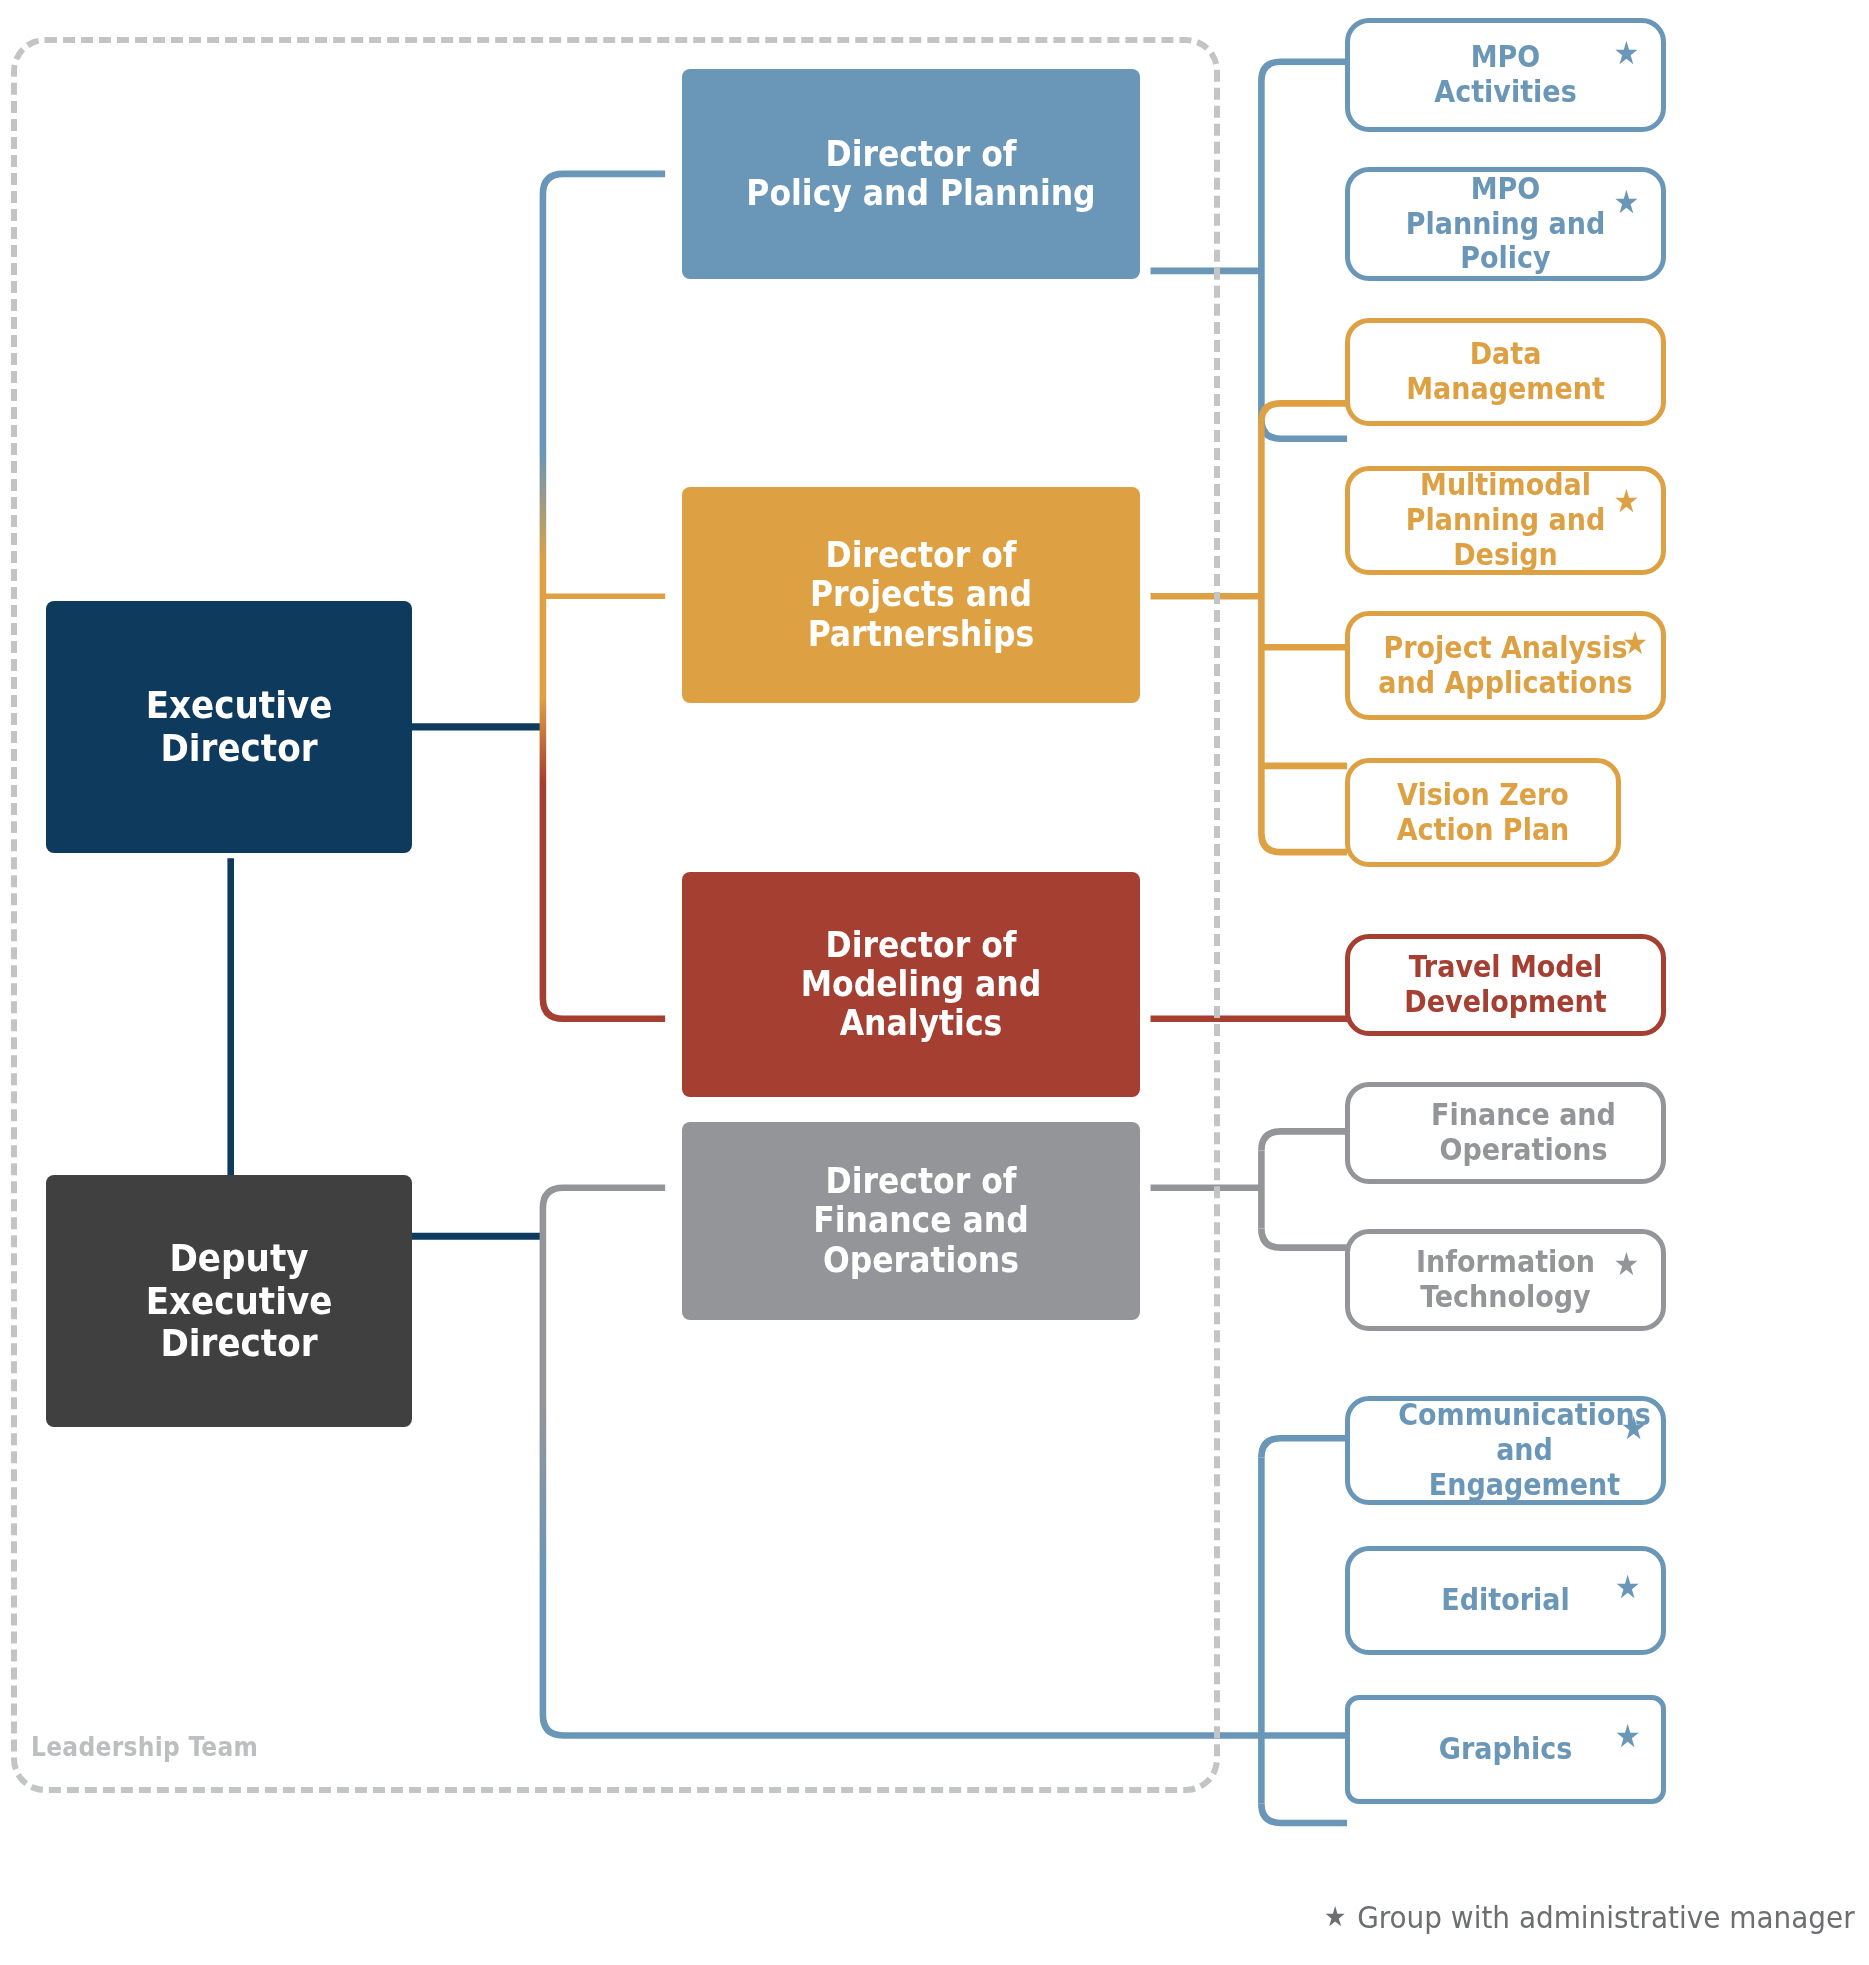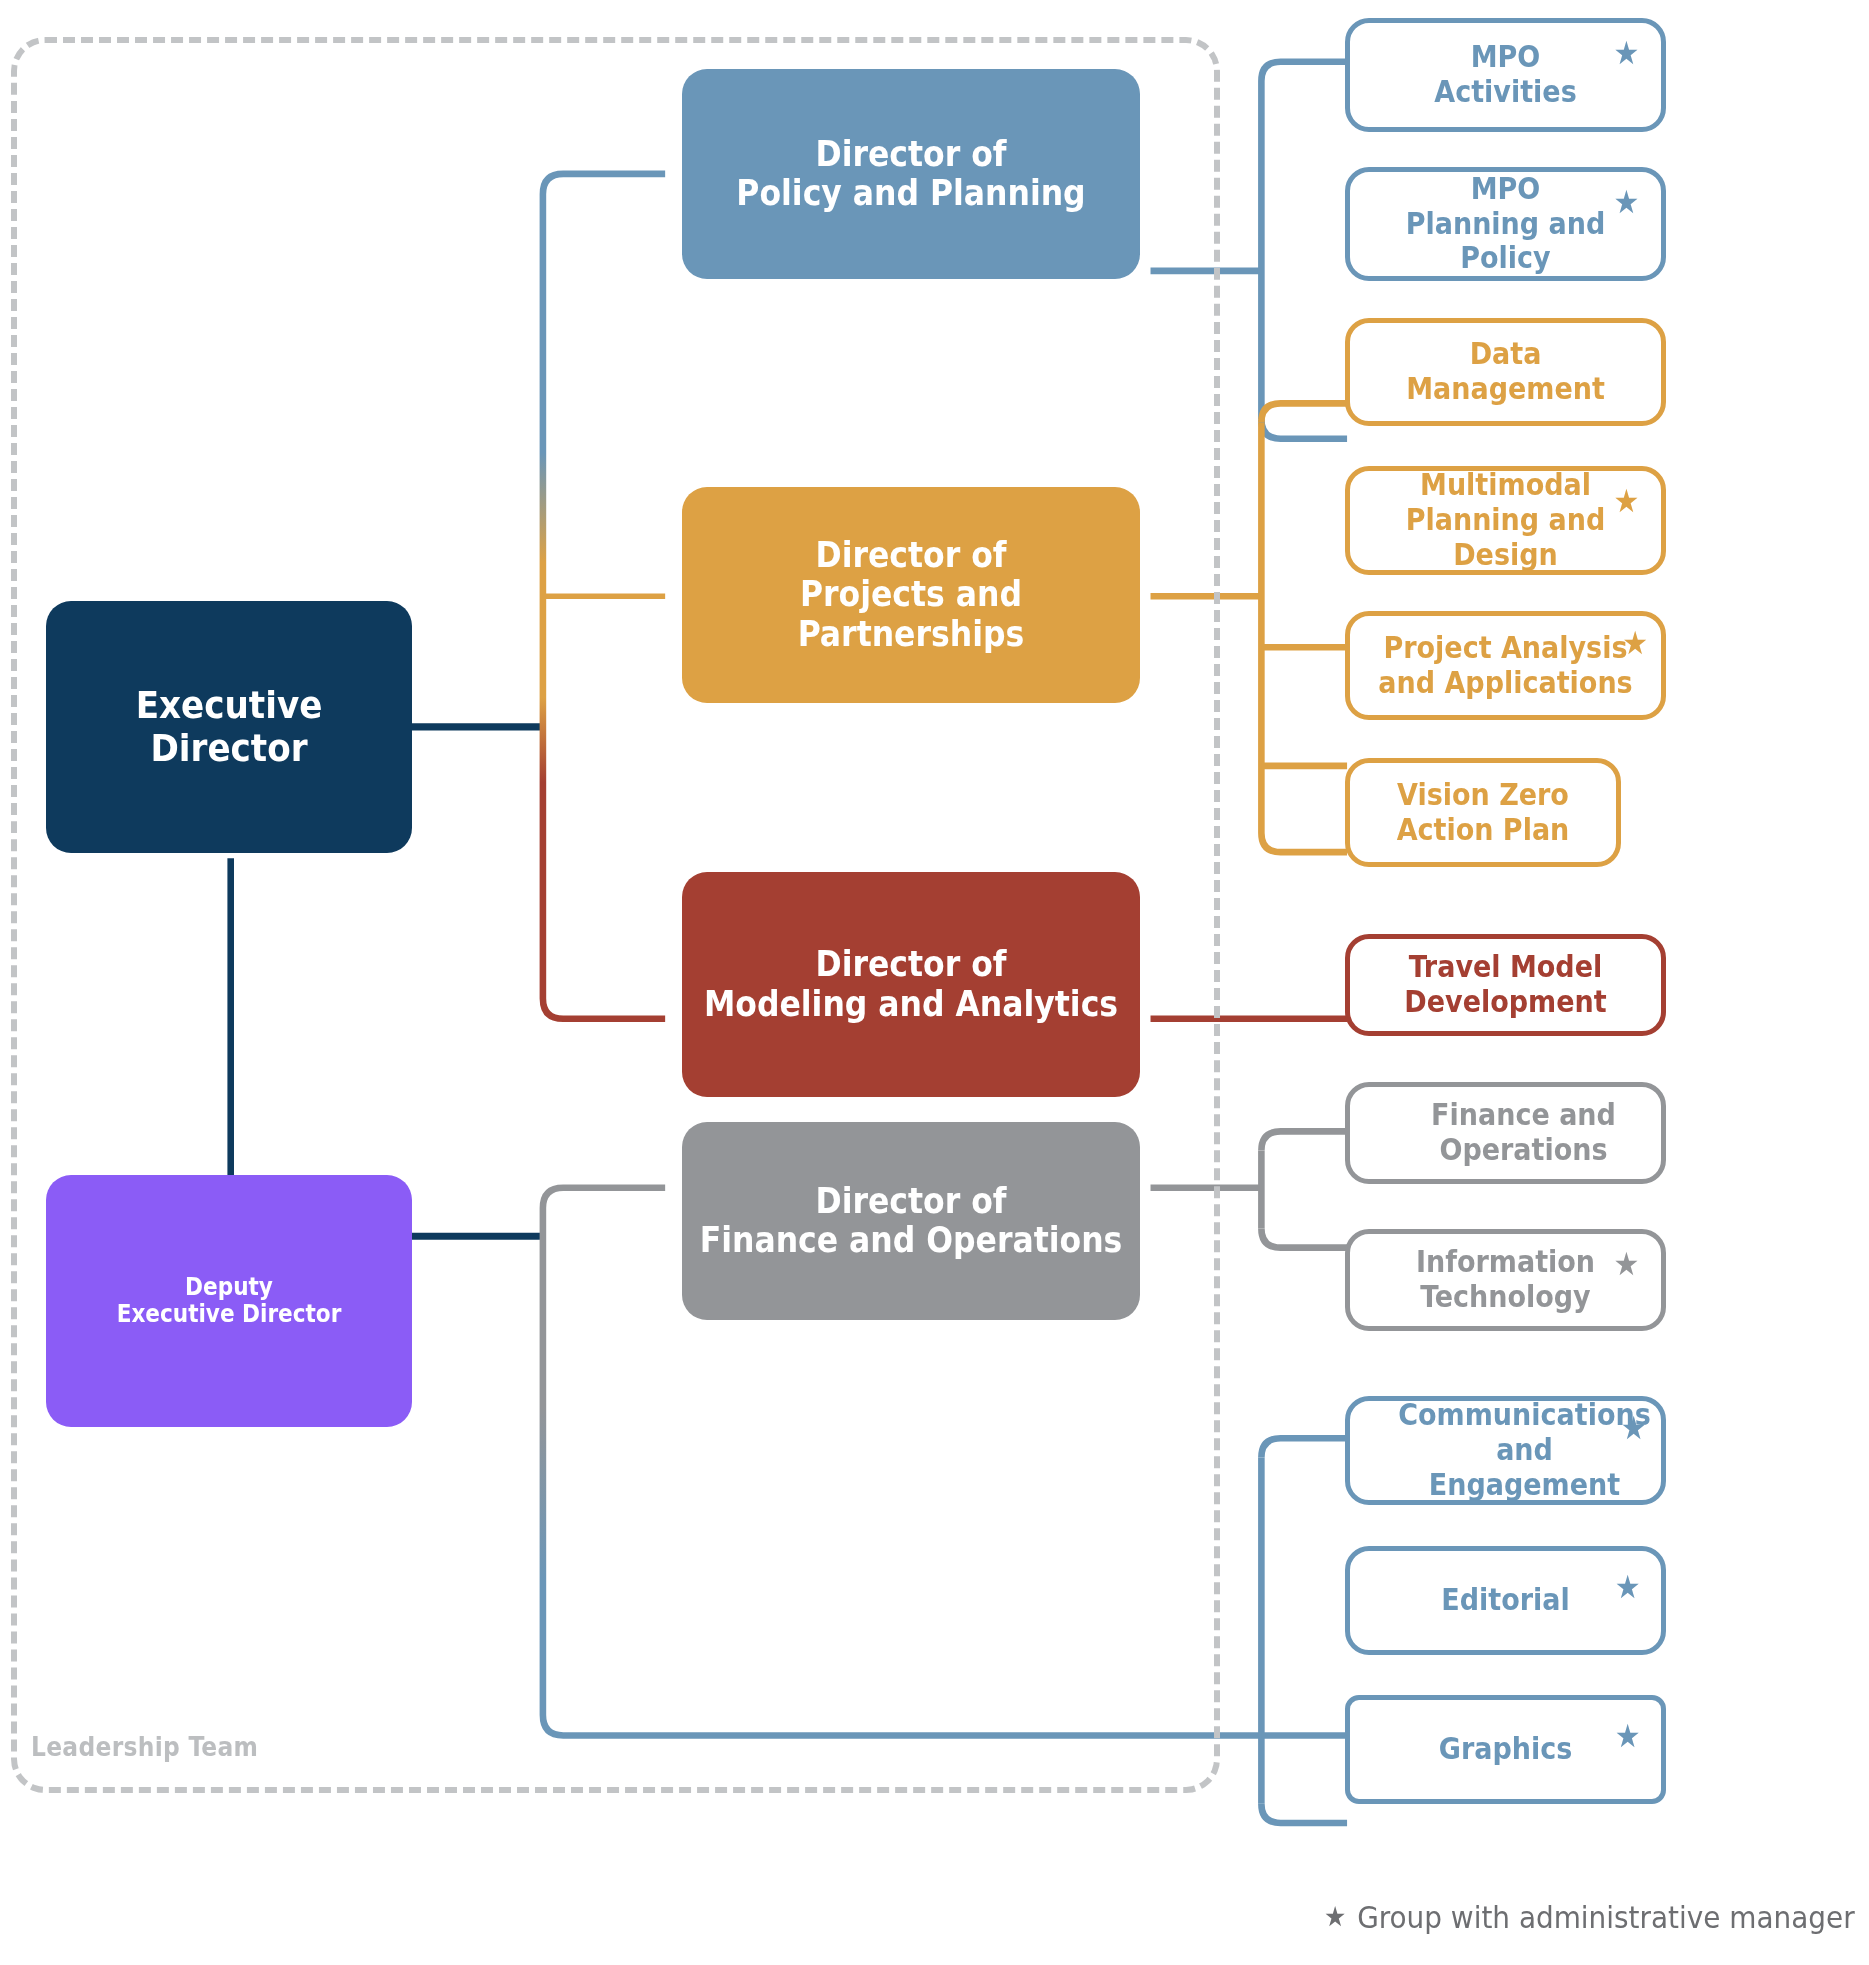--- a/index.html
+++ b/index.html
@@ -21,25 +21,26 @@
   }
   .leadership-label{
     position:absolute;left:31px;top:1732px;
     font-size:26px;font-weight:bold;color:#bcbec0;
     letter-spacing:0.3px;white-space:nowrap;
   }
 
   
   .node{
     position:absolute;box-sizing:border-box;
-    border-radius:25px;
+    border-radius:8px;
     display:flex;align-items:center;justify-content:center;
     text-align:center;color:#ffffff;font-weight:bold;
     line-height:1.12;
     font-stretch:condensed;
+    padding-left:20px;
   }
   .node .lbl{display:block;padding:0 15.6px;}
 
   
   .group{
     position:absolute;box-sizing:border-box;
     background:#ffffff;
     border-width:5.4px;border-style:solid;
     border-radius:24px;
     display:flex;align-items:center;justify-content:center;
@@ -123,21 +124,21 @@
     <path d="M2105,2896 L2248,2896" stroke="#6a96b8" stroke-width="11" fill="none"></path>
   </svg>
 
   <div class="leadership-box"></div>
   <div class="leadership-label">Leadership Team</div>
 
   <div class="node" style="left:46px;top:601px;width:366px;height:252px;background:#0e3a5d;font-size:38px;">
     <span class="lbl">Executive Director</span>
   </div>
 
-  <div class="node" style="left:46px;top:1175px;width:366px;height:252px;background:#8b5cf6;font-size:24px;">
+  <div class="node" style="left:46px;top:1175px;width:366px;height:252px;background:#404040;font-size:38px;">
     <span class="lbl">
       <span>Deputy</span><br>
       <span>Executive Director</span>
     </span>
   </div>
 
   <div class="node" style="left:682px;top:69px;width:458px;height:210px;background:#6a96b8;font-size:35px;">
     <span class="lbl">
       <span>Director of</span><br>
       <span>Policy and Planning</span>

